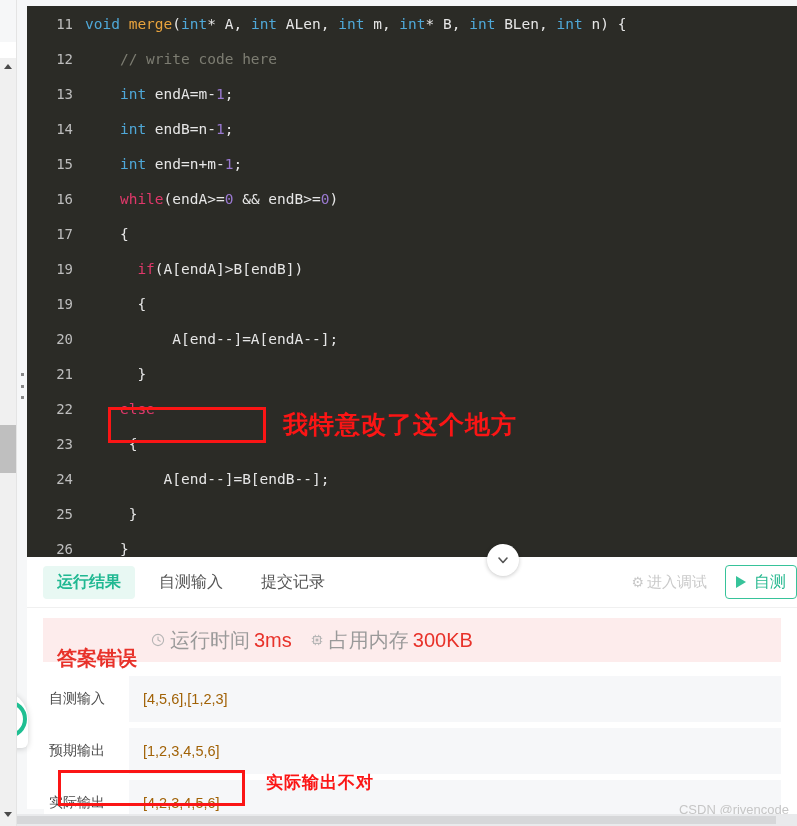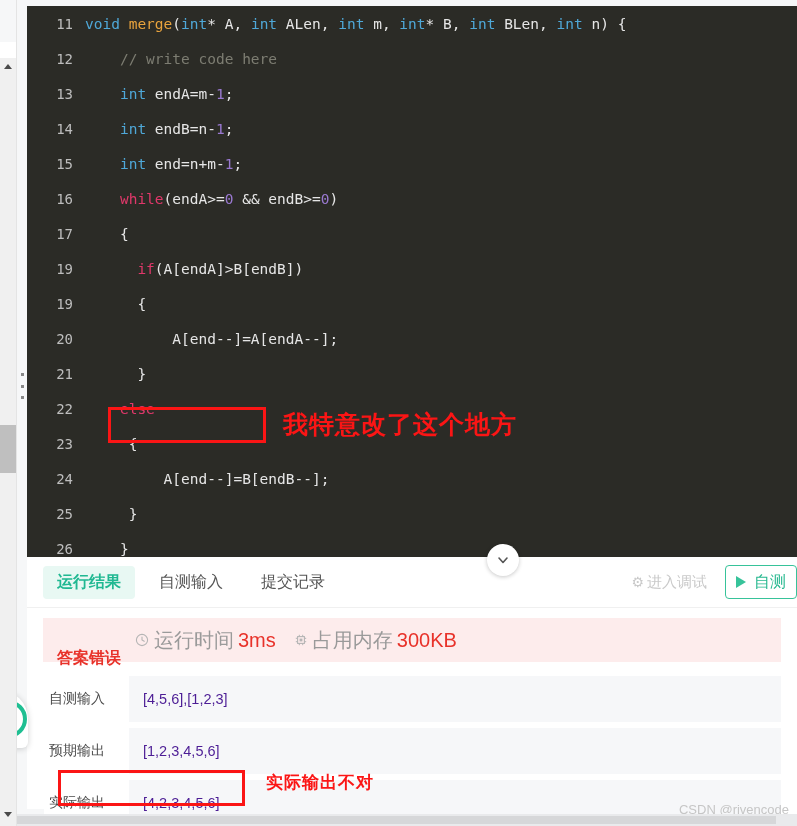--- a/index.html
+++ b/index.html
@@ -232,21 +232,21 @@
     height: 44px;
     background: #fdecec;
     display: flex;
     align-items: center;
     padding-left: 14px;
     box-sizing: border-box;
   }
   #status-verdict {
     color: #e8322a;
     font-weight: bold;
-    font-size: 16px;
+    font-size: 20px;
     margin-right: 14px;
     margin-top: 36px;
   }
   .metric {
     display: flex; align-items: center;
     margin-right: 18px;
     font-size: 20px;
     color: #9a9a9a;
   }
   .metric .mico {
@@ -273,21 +273,21 @@
     color: #4a4a4a;
     padding-left: 6px;
     box-sizing: border-box;
   }
   .io-value {
     flex: 1 1 auto;
     background: #f6f7f9;
     display: flex; align-items: center;
     padding-left: 14px;
     font-size: 14.5px;
-    color: #4c1d95;
+    color: #a16207;
     box-sizing: border-box;
   }
   #out-annot-box {
     position: absolute;
     left: 58px; top: 770px;
     width: 187px; height: 36px;
     border: 3px solid #fb1515;
     box-sizing: border-box;
     z-index: 18;
     pointer-events: none;

